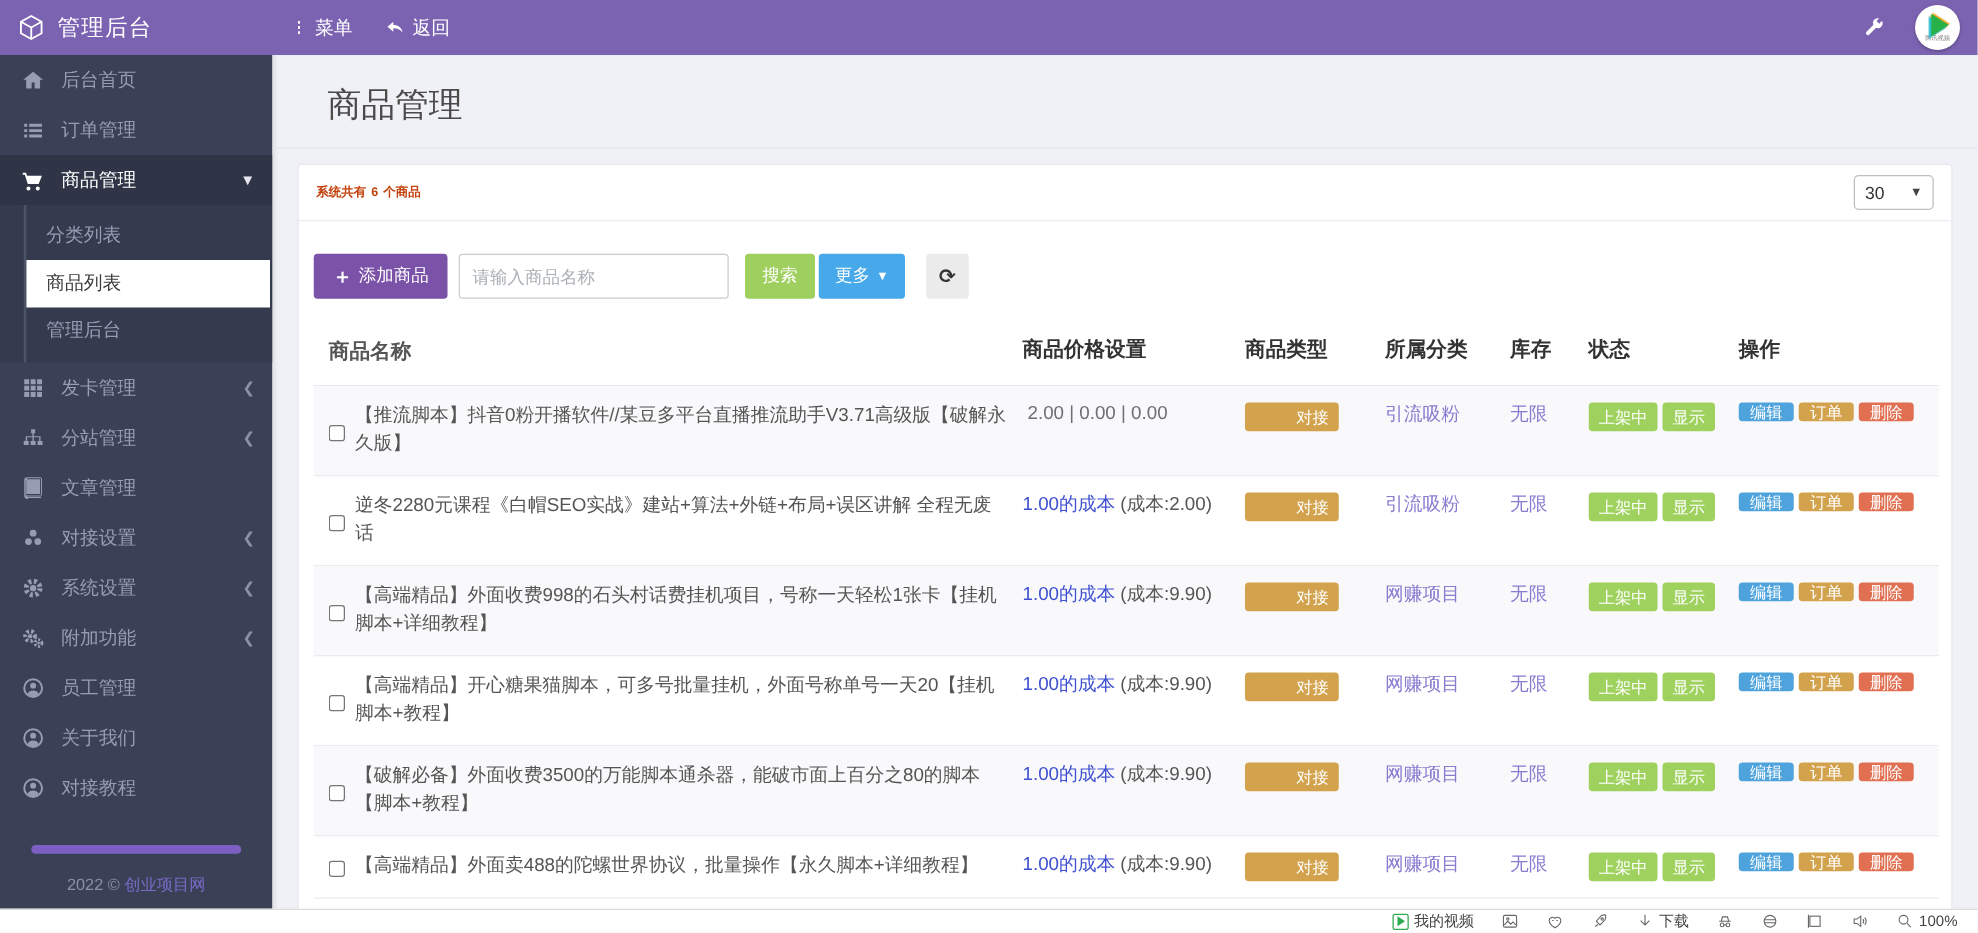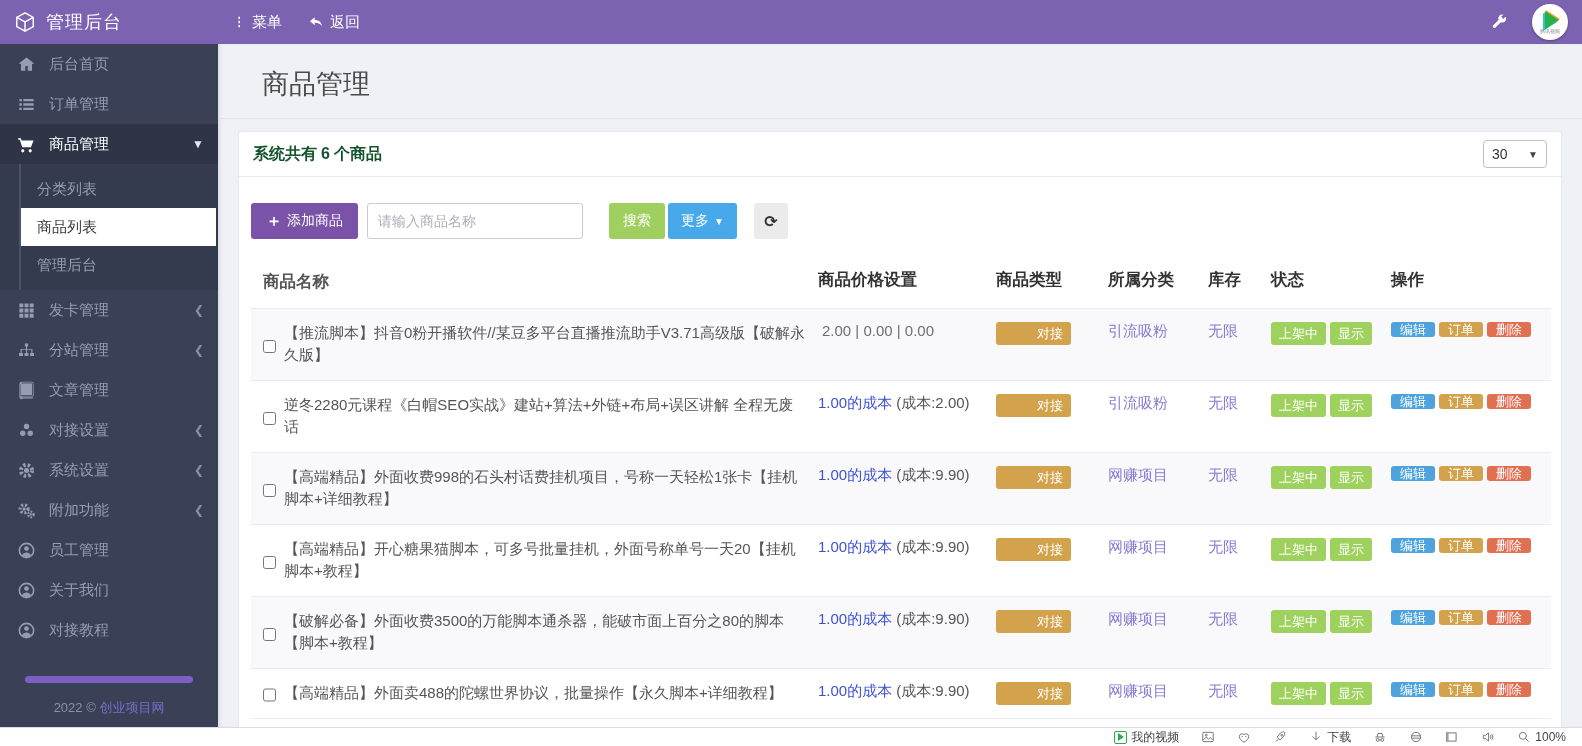--- a/index.html
+++ b/index.html
@@ -42,39 +42,39 @@
 
   
   .main { position:absolute; top:44px; left:218px; right:0; bottom:19px; background:#f0f1f6; overflow:hidden;
     box-shadow:inset 3px 0 4px -2px rgba(0,0,0,.12); }
   .page-head { padding:22px 0 16px 44px; border-bottom:1px solid #e3e3ec; }
   .page-title { font-size:27px; color:#4a4a4a; font-weight:400; }
 
   .card { margin:12px 20px 0; background:#fff; border:1px solid #e7e7f0; border-radius:3px; }
   .card-header { display:flex; align-items:center; justify-content:space-between;
     padding:8px 14px; border-bottom:1px solid #ebebf2; }
-  .summary { font-size:16px; color:#14532d; font-weight:bold; }
+  .summary { font-size:10px; color:#c2410c; font-weight:bold; }
   .summary .cnt { margin:0 4px; }
   .pagesize { width:64px; height:28px; border:1px solid #bfbfbf; border-radius:4px; background:#fff;
     display:flex; align-items:center; justify-content:space-between; padding:0 8px; font-size:14px;
     color:#333; cursor:pointer; }
   .pagesize .chev-d { font-size:10px; color:#444; }
 
   .card-body { padding:26px 12px 16px; }
 
   
   .toolbar { display:flex; align-items:center; margin-bottom:22px; }
   .btn { display:inline-flex; align-items:center; justify-content:center; height:36px; border:none;
     border-radius:3px; font-size:14px; color:#fff; cursor:pointer; font-family:inherit; }
   .btn-add { background:#7a52a8; padding:0 15px; gap:5px; }
   .btn-add .plus { font-size:16px; font-weight:bold; }
   .search-input { height:36px; width:216px; margin-left:9px; border:1px solid #ccc; border-radius:3px;
     padding:0 10px; font-size:14px; color:#333; font-family:inherit; }
   .search-input::placeholder { color:#aab0b6; }
-  .btn-search { background:#9fd05f; padding:0 14px; margin-left:26px; }
+  .btn-search { background:#9fd05f; padding:0 14px; margin-left:13px; }
   .btn-more { background:#47a8ea; padding:0 13px; margin-left:3px; gap:5px; }
   .btn-more .caret { font-size:10px; }
   .btn-refresh { background:#ebebeb; color:#333; width:34px; margin-left:17px; font-size:16px; font-weight:bold; }
 
   
   .tbl { width:1300px; font-size:15px; }
   .trow { display:flex; align-items:flex-start; border-bottom:1px solid #ebebf1; padding:13px 0; }
   .thead { font-weight:bold; font-size:16.5px; color:#333; padding:8px 0 14px; border-bottom:1px solid #e9e9f0; }
   .thead .cell { padding-top:0; }
   .cell { padding-left:12px; }

